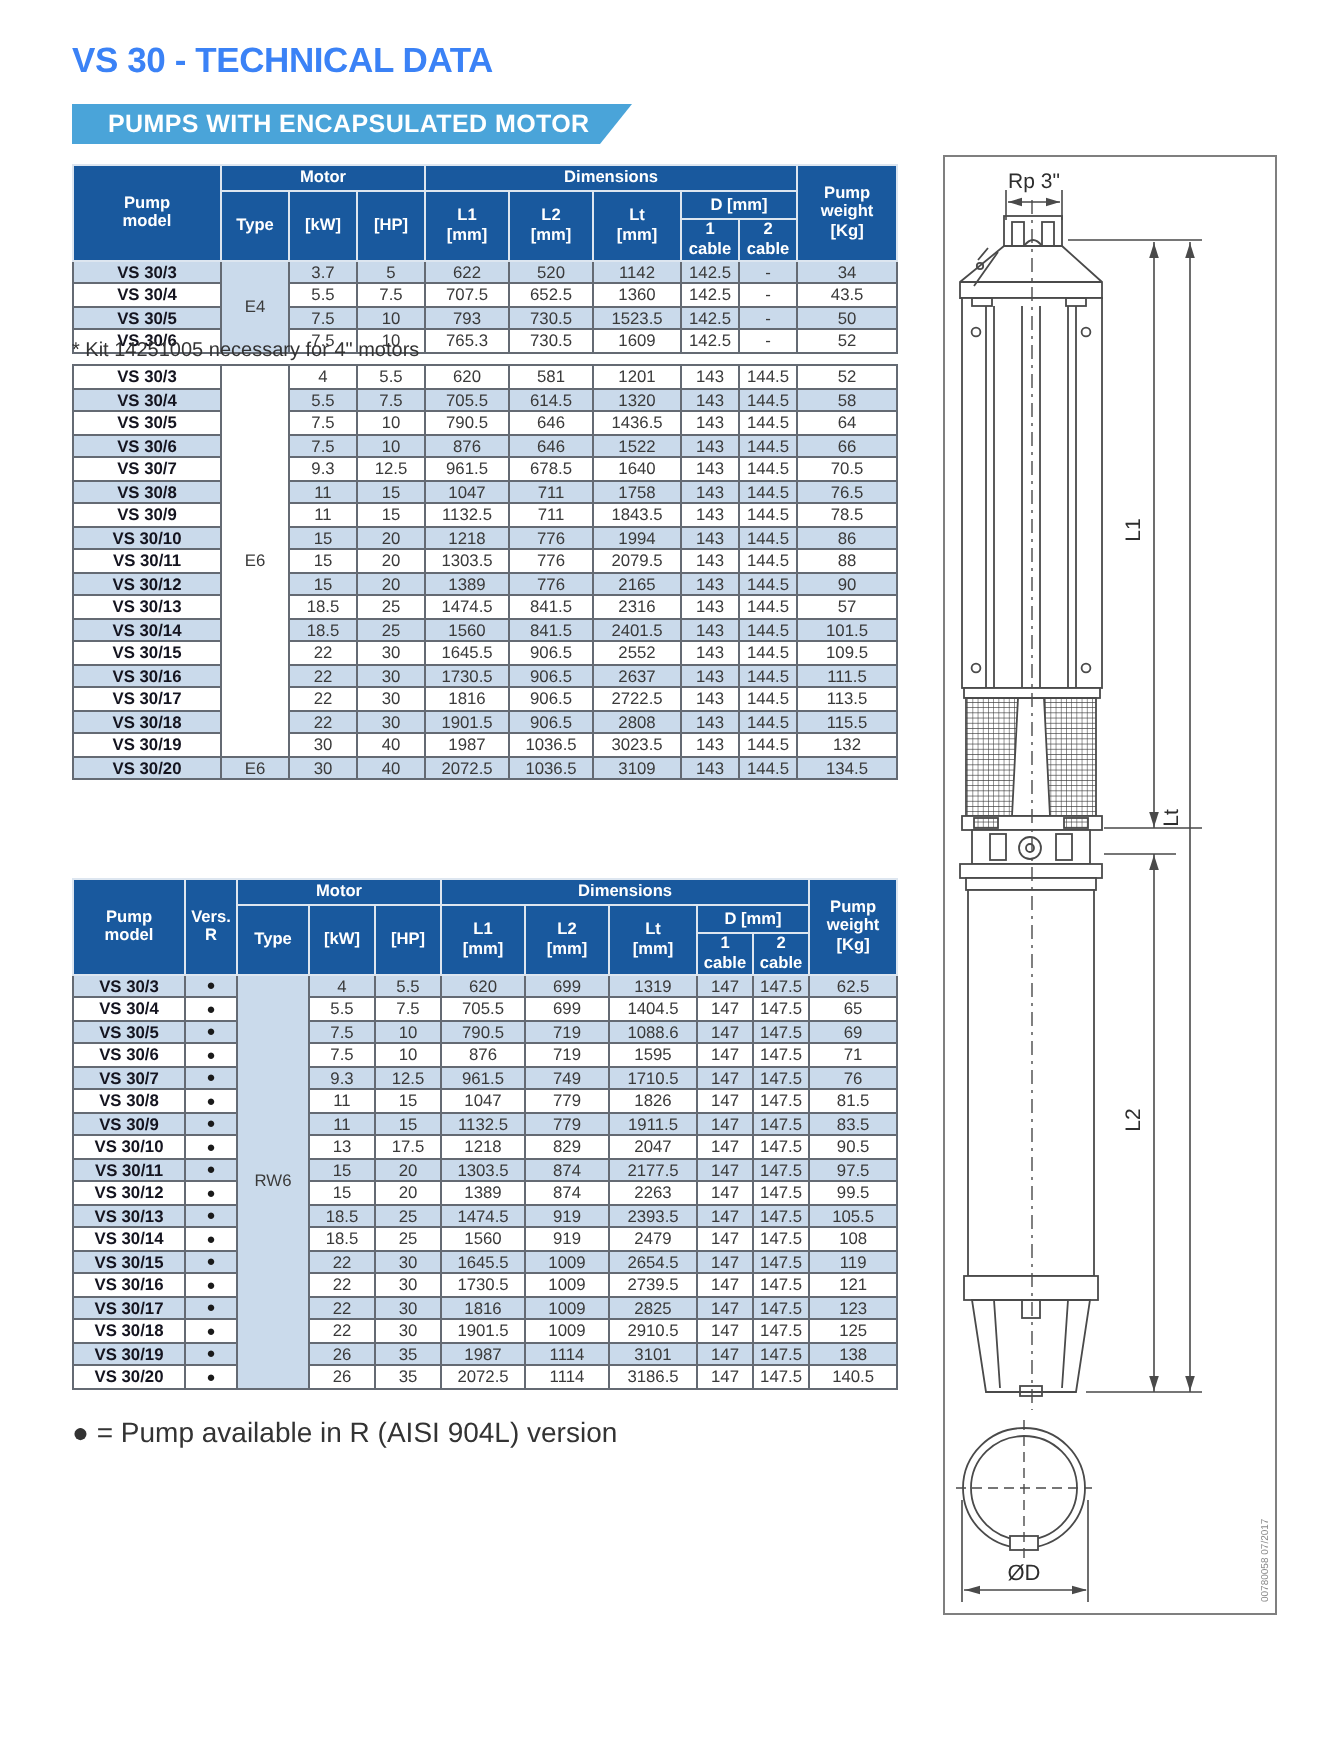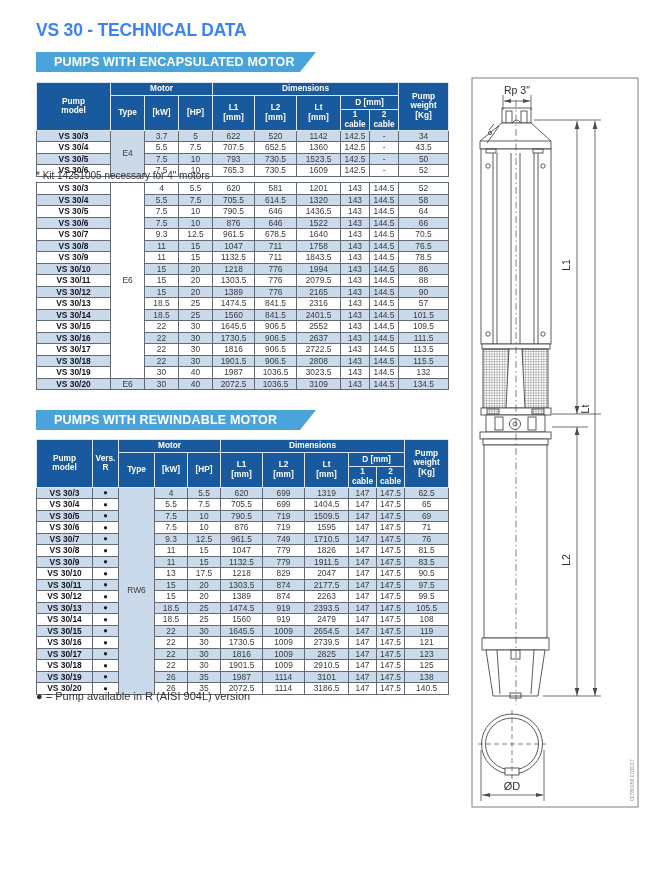--- a/index.html
+++ b/index.html
@@ -12,21 +12,21 @@
           padding-left:18px;letter-spacing:0.2px;
           clip-path:polygon(0 0,100% 0,calc(100% - 16px) 100%,0 100%);}
   #banner-enc{top:52px;}
   #banner-rew{top:410px;}
   .twrap{position:absolute;left:36px;}
   #table-e4{top:82px;}
   #table-e6{top:182px;}
   #table-rw{top:439px;}
   .footnote{position:absolute;left:36px;font-size:10px;color:#333333;}
   #kit-note{top:170px;}
-  #rew-note{top:690px;font-size:11px;}
+  #rew-note{top:708px;font-size:14px;}
   .data-table{border-collapse:collapse;table-layout:fixed;width:412px;
               font-size:8.4px;color:#3a3a3a;border:1px solid #3d424b;}
   .data-table th{background:#19599e;color:#ffffff;font-weight:700;
                  border:1px solid #dde6f0;padding:0;font-size:8.3px;line-height:1.18;
                  text-align:center;vertical-align:middle;}
   .data-table thead tr:nth-child(1) th{height:12px;}
   .data-table thead tr:nth-child(2) th{height:13px;}
   .data-table thead tr:nth-child(3) th{height:13px;}
   .pre{white-space:pre-line;}
   .data-table td{border:1px solid #646a73;text-align:center;vertical-align:middle;
@@ -349,21 +349,20 @@
             <td>1036.5</td>
             <td>3109</td>
             <td>143</td>
             <td>144.5</td>
             <td>134.5</td>
           </tr>
         </tbody>
       </table>
     </div>
 
-  <div class="banner" id="banner-rew">PUMPS WITH REWINDABLE MOTOR</div>
   <div class="twrap" id="table-rw">
       <table class="data-table">
         <colgroup>
           <col style="width:56px">
           <col style="width:26px">
           <col style="width:36px">
           <col style="width:33px">
           <col style="width:33px">
           <col style="width:42px">
           <col style="width:42px">
@@ -426,21 +425,21 @@
             <td>147.5</td>
             <td>65</td>
           </tr>
           <tr class="shaded">
             <td class="model">VS 30/5</td>
             <td class="vers">●</td>
             <td>7.5</td>
             <td>10</td>
             <td>790.5</td>
             <td>719</td>
-            <td>1509.5</td>
+            <td>1088.6</td>
             <td>147</td>
             <td>147.5</td>
             <td>69</td>
           </tr>
           <tr>
             <td class="model">VS 30/6</td>
             <td class="vers">●</td>
             <td>7.5</td>
             <td>10</td>
             <td>876</td>

